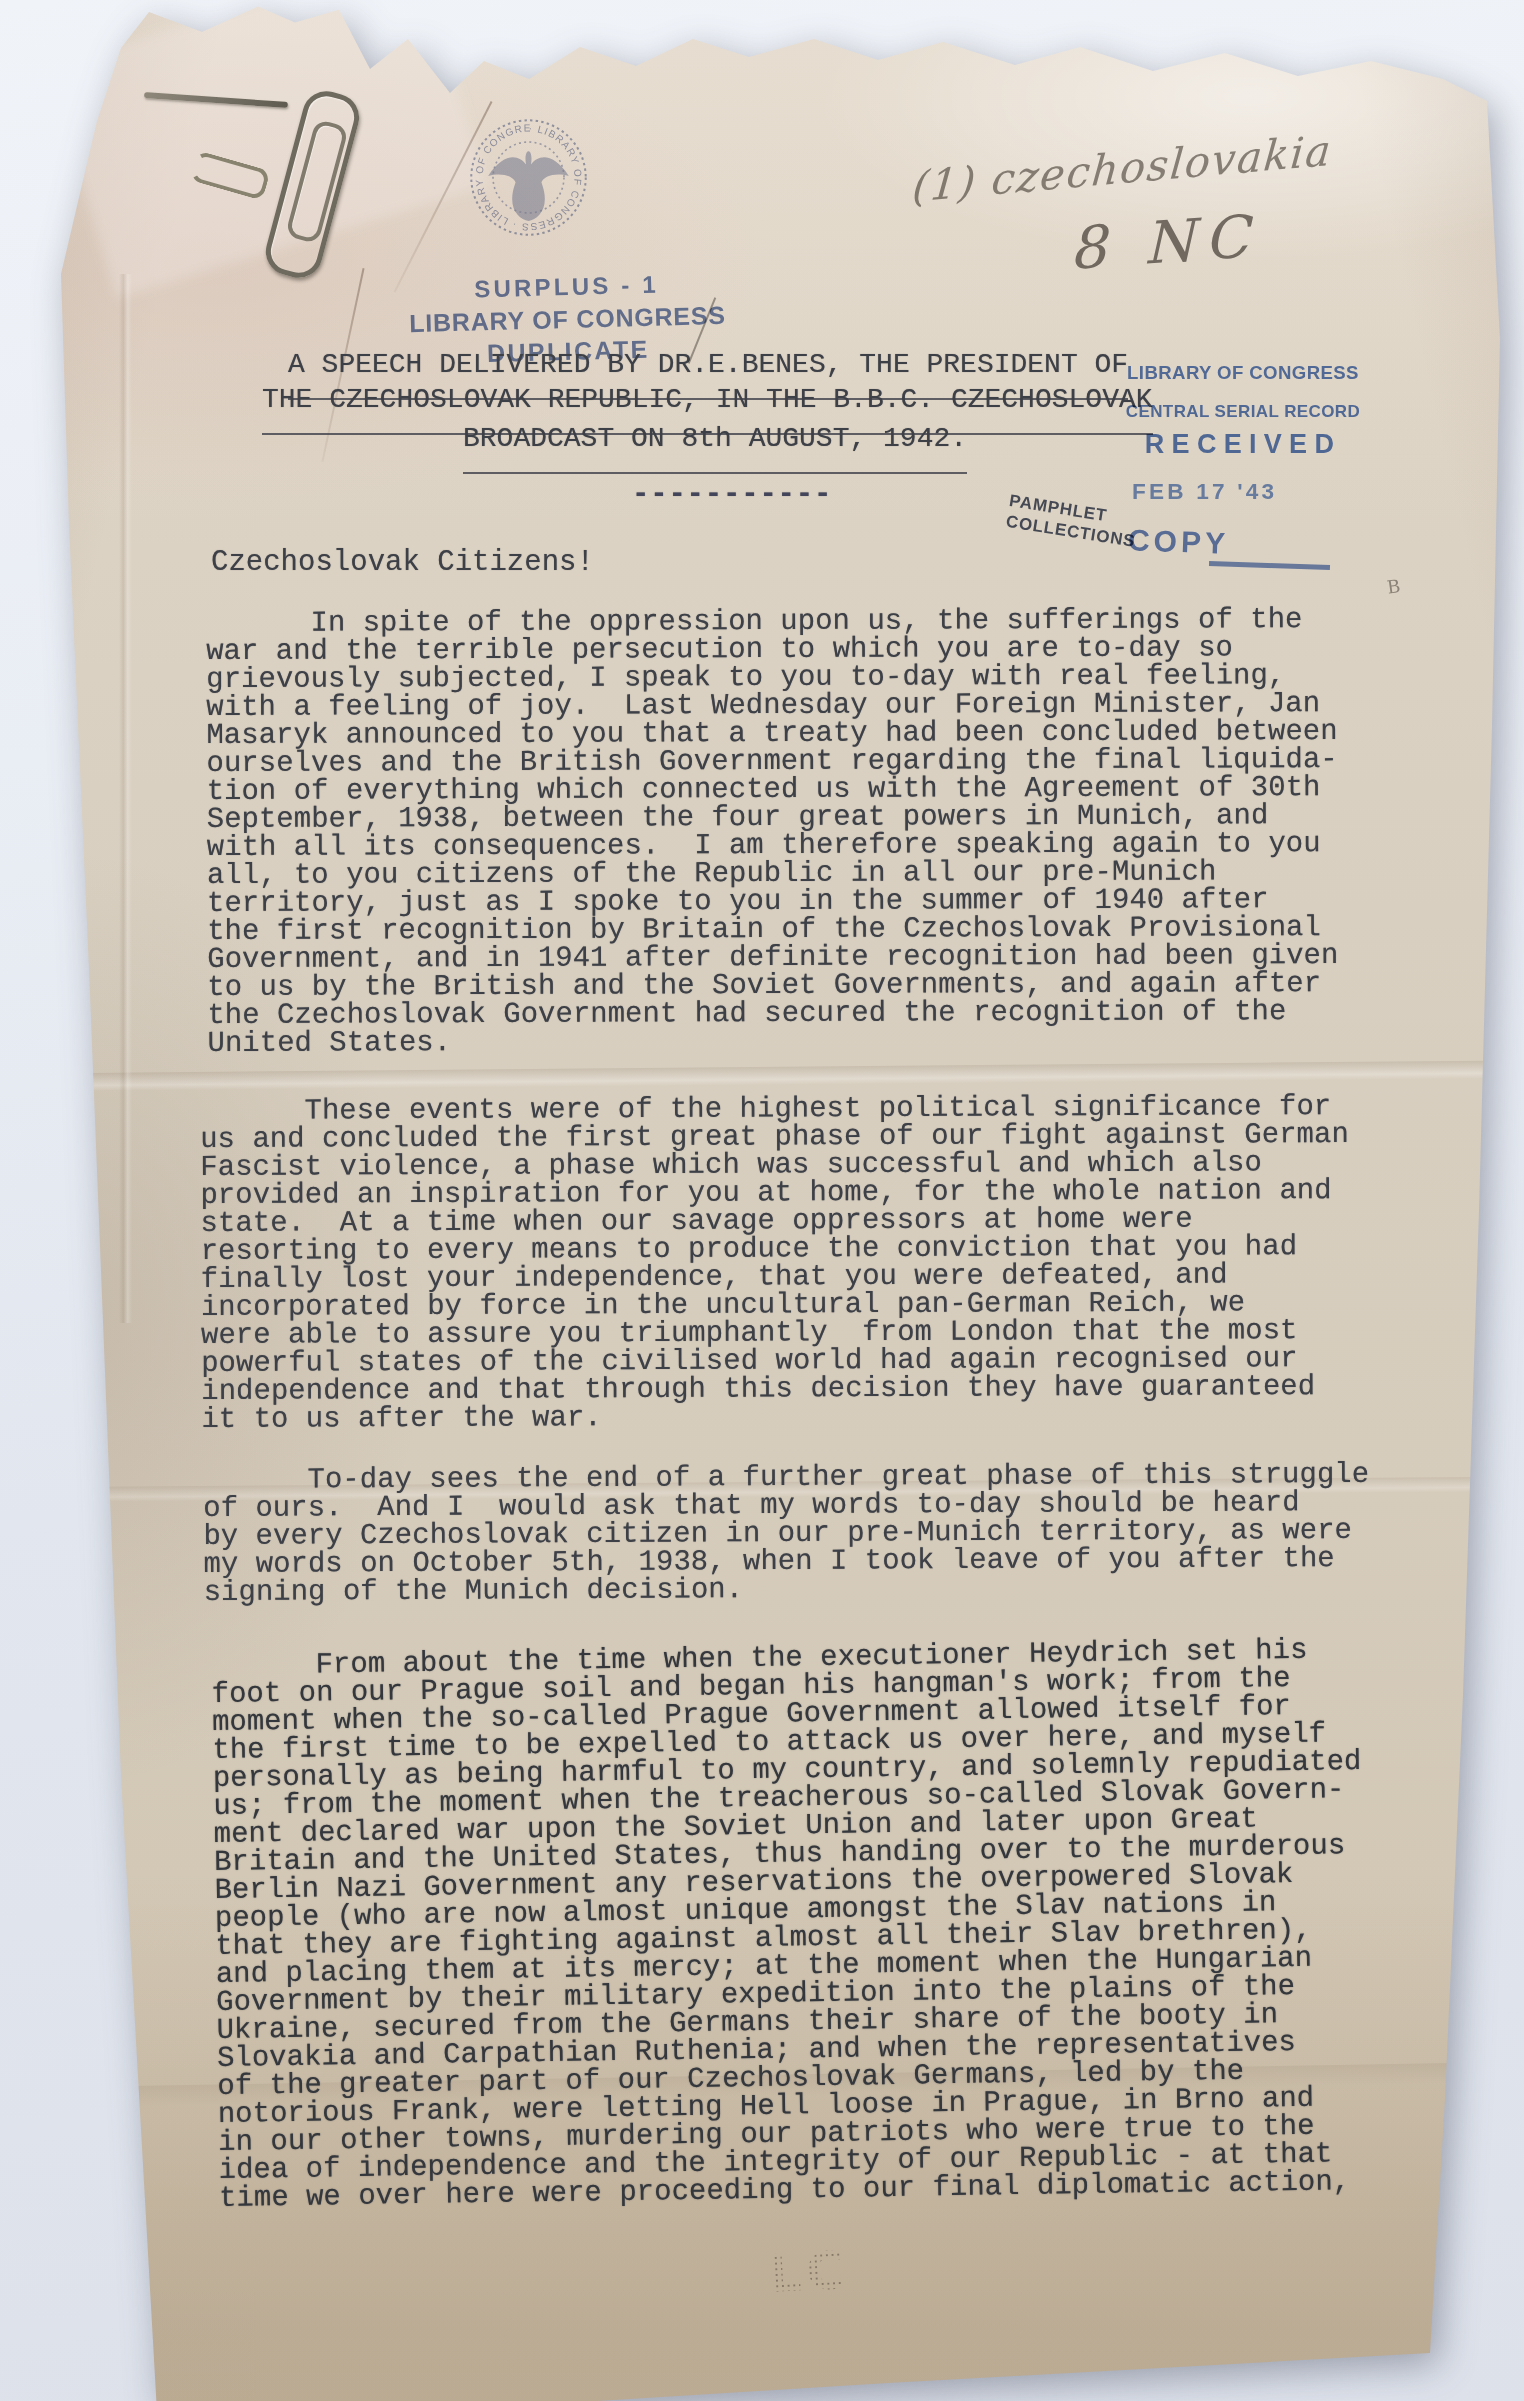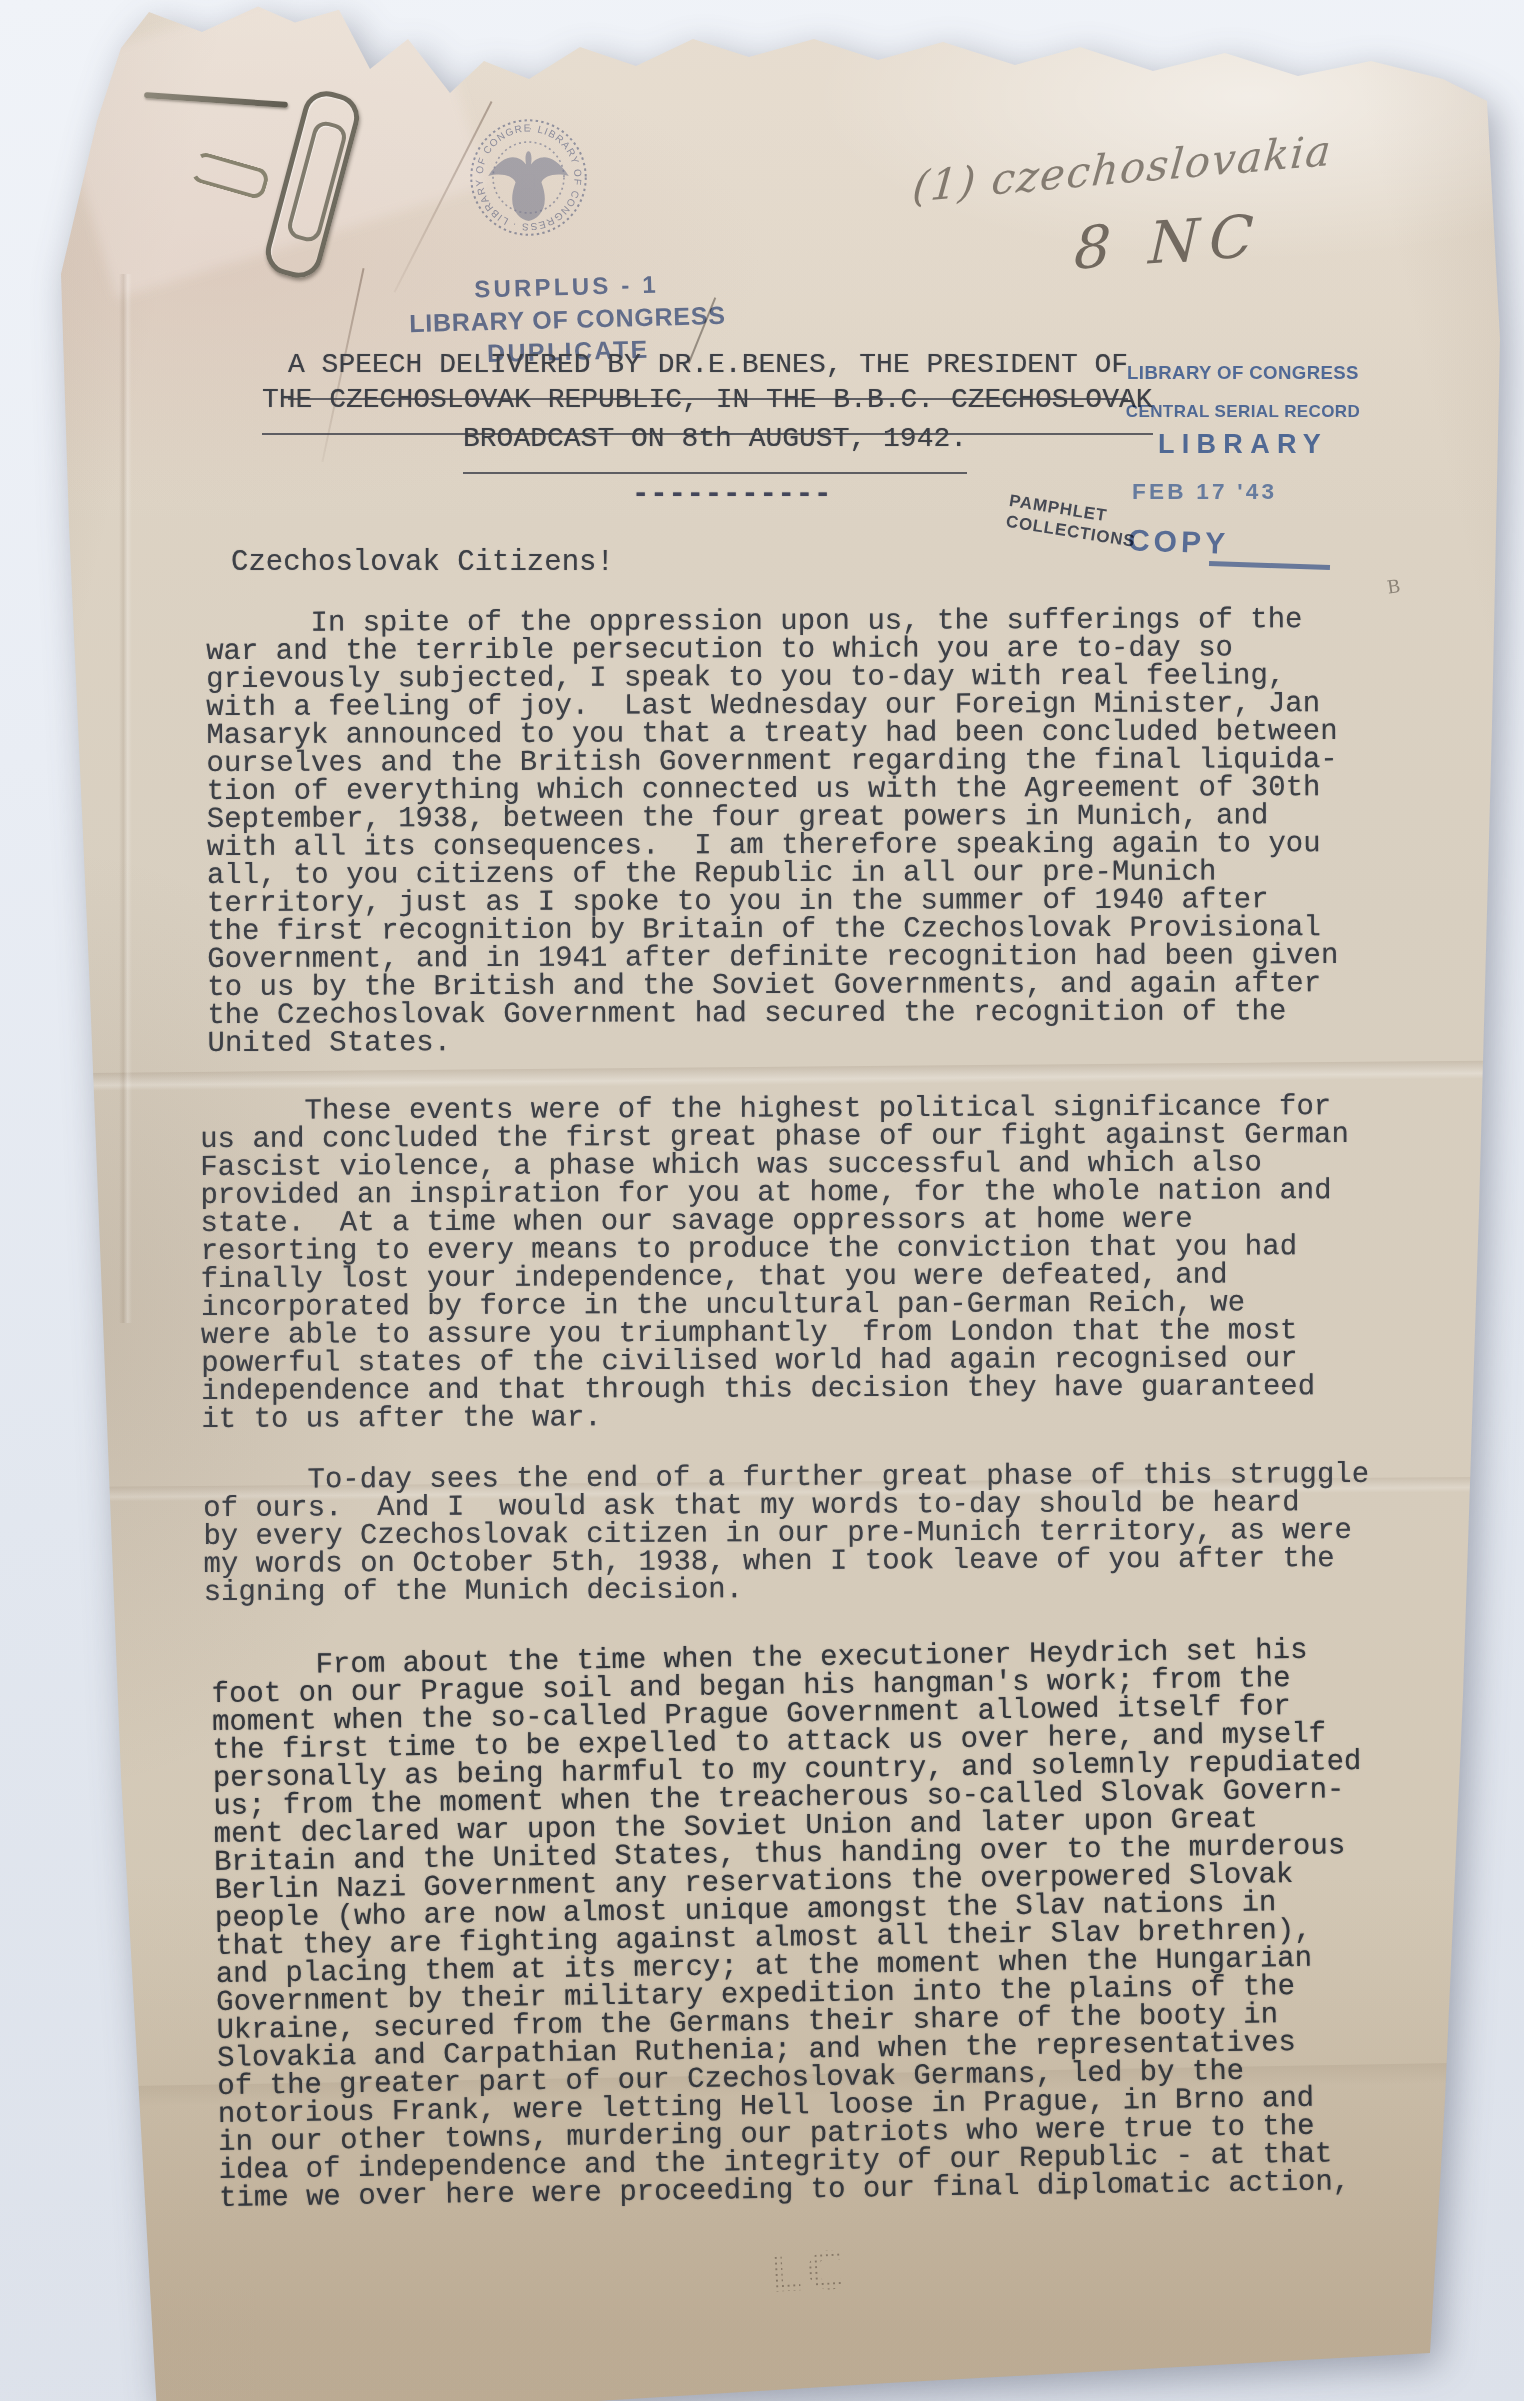--- a/index.html
+++ b/index.html
@@ -142,38 +142,38 @@
       </div>
 
       <div class="tw title-line" style="left:288px;top:349px;">A SPEECH DELIVERED BY DR.E.BENES, THE PRESIDENT OF</div>
       <div class="tw title-line" style="left:262px;top:376px;margin-top:8px;">THE CZECHOSLOVAK REPUBLIC, IN THE B.B.C. CZECHOSLOVAK</div>
       <div class="tw title-line" style="left:463px;top:423px;font-family:Liberation Mono, monospace;">BROADCAST ON 8th AUGUST, 1942.</div>
       <div class="tw separator" style="left:632px;top:478px;">-----------</div>
 
       <div class="stamp received-stamp">
         <div class="received-l1">LIBRARY OF CONGRESS</div>
         <div class="received-l2">CENTRAL SERIAL RECORD</div>
-        <div class="received-l3">LIBRARY</div>
+        <div class="received-l3">RECEIVED</div>
       </div>
       <div class="stamp received-date">FEB 17 '43</div>
 
       <div class="stamp pamphlet-stamp">
         <div>PAMPHLET</div>
         <div>COLLECTIONS</div>
       </div>
 
       <div class="stamp copy-stamp">COPY</div>
       <div class="copy-underline"></div>
 
       <div class="pencil hand-note">(1) czechoslovakia</div>
       <div class="pencil hand-mark">8 NC</div>
       <div class="pencil pencil-slash"></div>
       <div class="pencil pencil-b">B</div>
 
-      <div class="tw body-text" style="left:211px;top:549px;margin-left:20px;">Czechoslovak Citizens!</div>
+      <div class="tw body-text" style="left:211px;top:549px;">Czechoslovak Citizens!</div>
       <div class="tw body-text" style="left:206px;top:610px;transform:rotate(-0.2deg);transform-origin:left top;">      In spite of the oppression upon us, the sufferings of the
 war and the terrible persecution to which you are to-day so
 grievously subjected, I speak to you to-day with real feeling,
 with a feeling of joy.  Last Wednesday our Foreign Minister, Jan
 Masaryk announced to you that a treaty had been concluded between
 ourselves and the British Government regarding the final liquida-
 tion of everything which connected us with the Agreement of 30th
 September, 1938, between the four great powers in Munich, and
 with all its consequences.  I am therefore speaking again to you
 all, to you citizens of the Republic in all our pre-Munich

